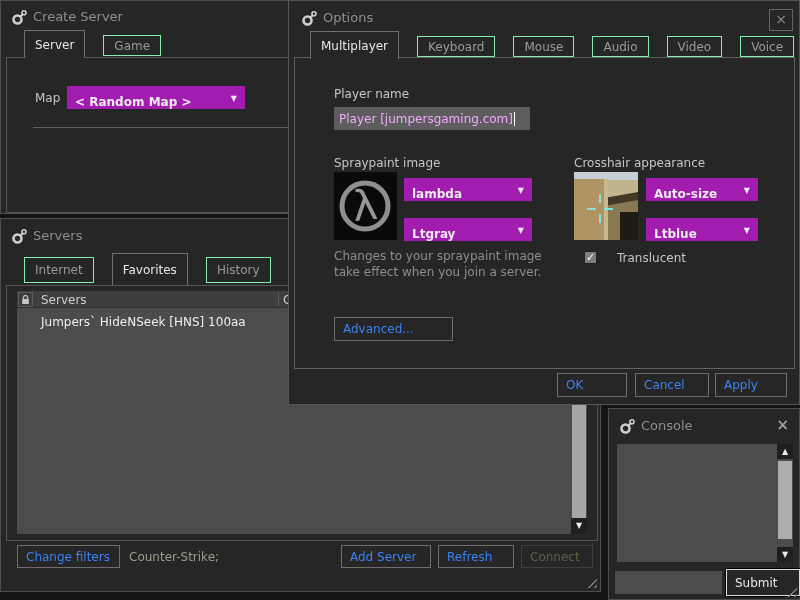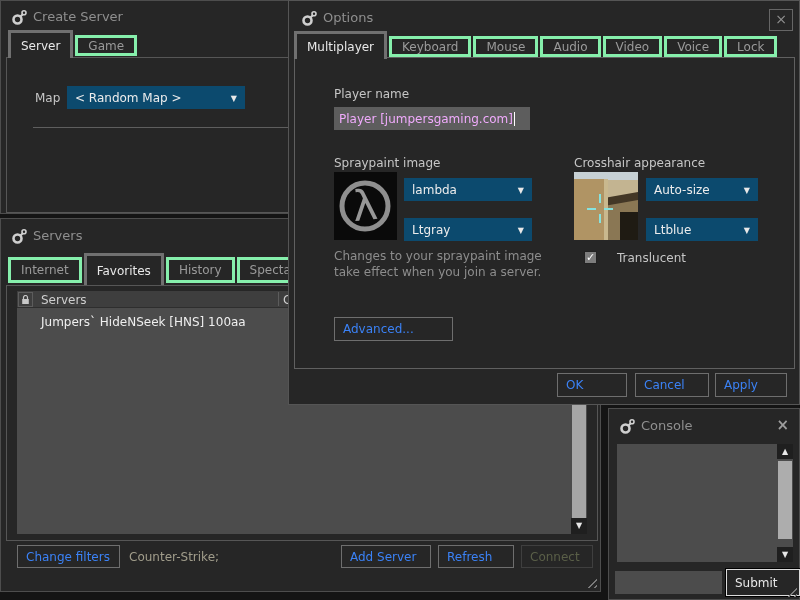--- a/index.html
+++ b/index.html
@@ -14,33 +14,33 @@
   .win { position:absolute; background:#262626; border:1px solid #4d4d4d; }
   .titlebar { position:absolute; left:0; top:0; right:0; height:28px; }
   .title { position:absolute; font-size:13px; color:#8f8f8f; }
   .steamicon { position:absolute; width:17px; height:17px; }
   .closebox { position:absolute; width:24px; height:22px; border:1px solid #666;
     color:#8f8f8f; font-size:14px; line-height:19px; text-align:center; }
   .closeplain { position:absolute; color:#9e9e9e; font-size:15px; font-weight:bold; }
 
   .tabstrip { position:absolute; display:flex; align-items:flex-end; gap:2px; z-index:2; }
   .tab { display:flex; align-items:center; padding:0 10px; height:21px; margin-bottom:2px;
-    background:#262626; border:3px solid #86efac; color:#9a9a9a; white-space:nowrap; }
+    background:#262626; border:1px solid #86efac; color:#9a9a9a; white-space:nowrap;margin-left:16px; }
   .tab.active { height:28px; margin-bottom:0; border-color:#707070; border-bottom:none; color:#e8e8e8; }
   .tabs-lg .tab { height:26px; margin-bottom:2px; }
   .tabs-lg .tab.active { height:32px; margin-bottom:0; }
   .pagebox { position:absolute; border:1px solid #565656; z-index:1; }
 
   .label { position:absolute; color:#c6c6c6; white-space:nowrap; }
   .note { position:absolute; color:#8d8d8d; line-height:16px; }
   .field { position:absolute; background:#5d5d5d; color:#f0abfc; display:flex;
     align-items:center; padding:0 5px; white-space:nowrap; overflow:hidden; }
   .caret { display:inline-block; width:1px; height:14px; background:#fff; margin-left:1px; }
-  .dropdown { position:absolute; background:#0c4a6e; color:#ececec; display:flex;
-    align-items:center; padding:0 8px; cursor:default; }
+  .dropdown { position:absolute; background:#a21caf; color:#ececec; display:flex;
+    align-items:flex-end; padding:0 8px; cursor:default;font-weight:bold; }
   .dd-arrow { position:absolute; right:8px; top:50%; transform:translateY(-50%);
     font-size:8px; color:#e8e8e8; }
   .btn { position:absolute; background:transparent; border:1px solid #6e6e6e; color:#3b82f6;
     display:flex; align-items:center; padding:0 8px; white-space:nowrap; }
   .btn.disabled { border-color:#3f3f3f; color:#5a5f48; }
   .divider { position:absolute; height:1px; background:#5e5e5e; }
 
   .list { position:absolute; background:#4c4c4c; }
   .listhdr { position:absolute; left:0; top:0; right:0; height:17px; background:#3e3e3e;
     border-bottom:1px solid #2e2e2e; color:#cfcfcf; }

